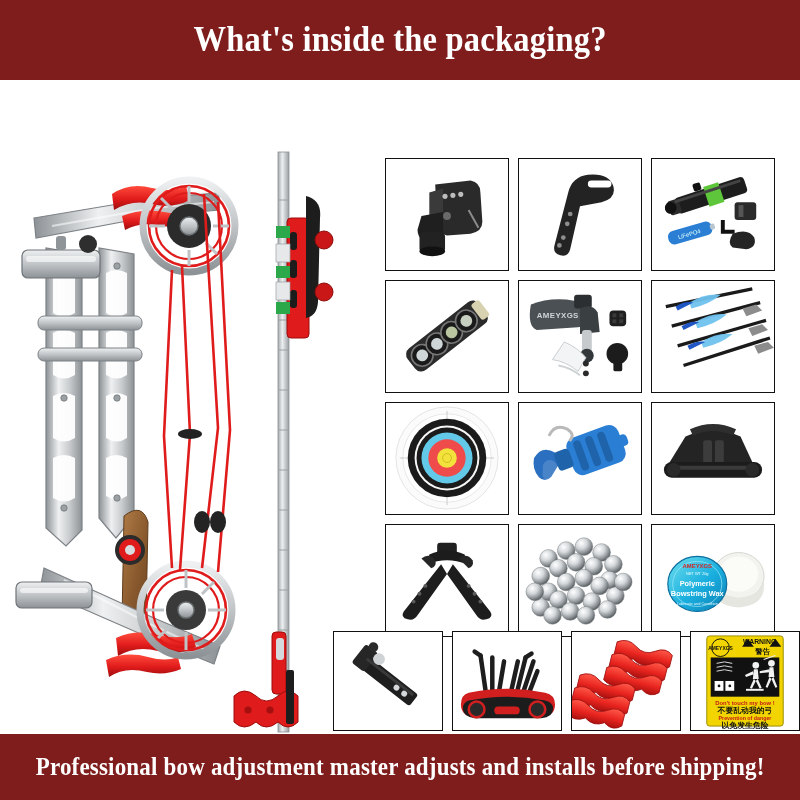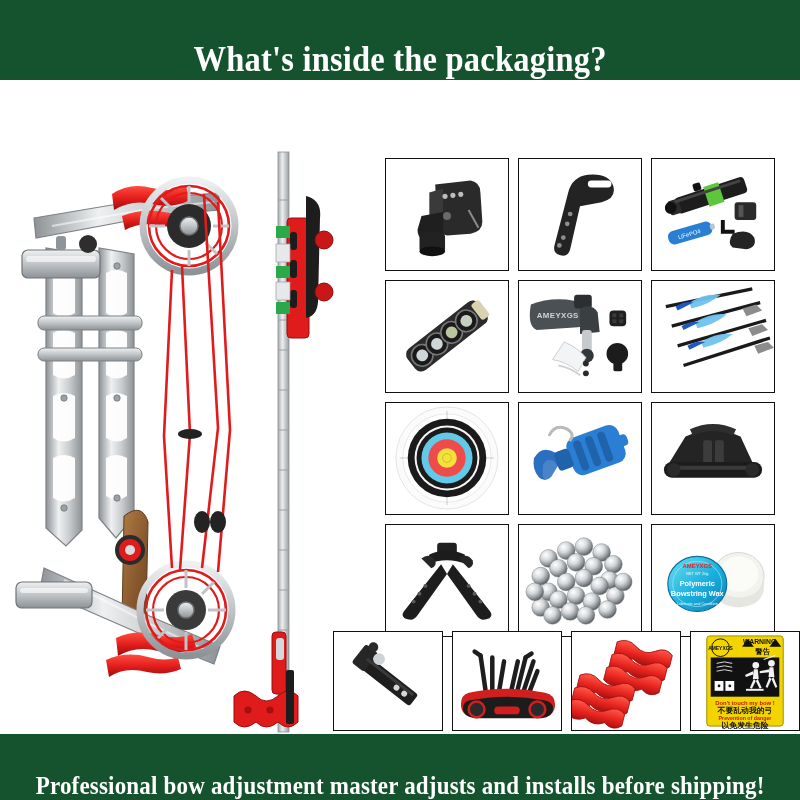--- a/index.html
+++ b/index.html
@@ -1,20 +1,20 @@
 <!DOCTYPE html>
 <html><head>
 <meta charset="utf-8">
 <style>
   html,body{margin:0;padding:0;background:#fff;}
   body{width:800px;height:800px;overflow:hidden;font-family:"Liberation Serif",serif;}
   .page{position:relative;width:800px;height:800px;background:#ffffff;}
 
   
-  .banner{position:absolute;left:0;width:800px;background:#14532d;display:flex;align-items:flex-end;justify-content:center;}
+  .banner{position:absolute;left:0;width:800px;background:#7f1d1d;display:flex;align-items:center;justify-content:center;}
   .banner-top{top:0;height:80px;}
   .banner-bottom{bottom:0;height:66px;}
   .banner-text{color:#ffffff;font-family:"Liberation Serif",serif;font-weight:700;letter-spacing:.2px;text-align:center;white-space:nowrap;}
   .banner-top .banner-text{font-size:35px;transform:scaleX(.93);}
   .banner-bottom .banner-text{font-size:25px;transform:scaleX(.92);}
 
   
   .stage{position:absolute;left:0;top:80px;width:800px;height:666px;background:#fff;}
 
   

